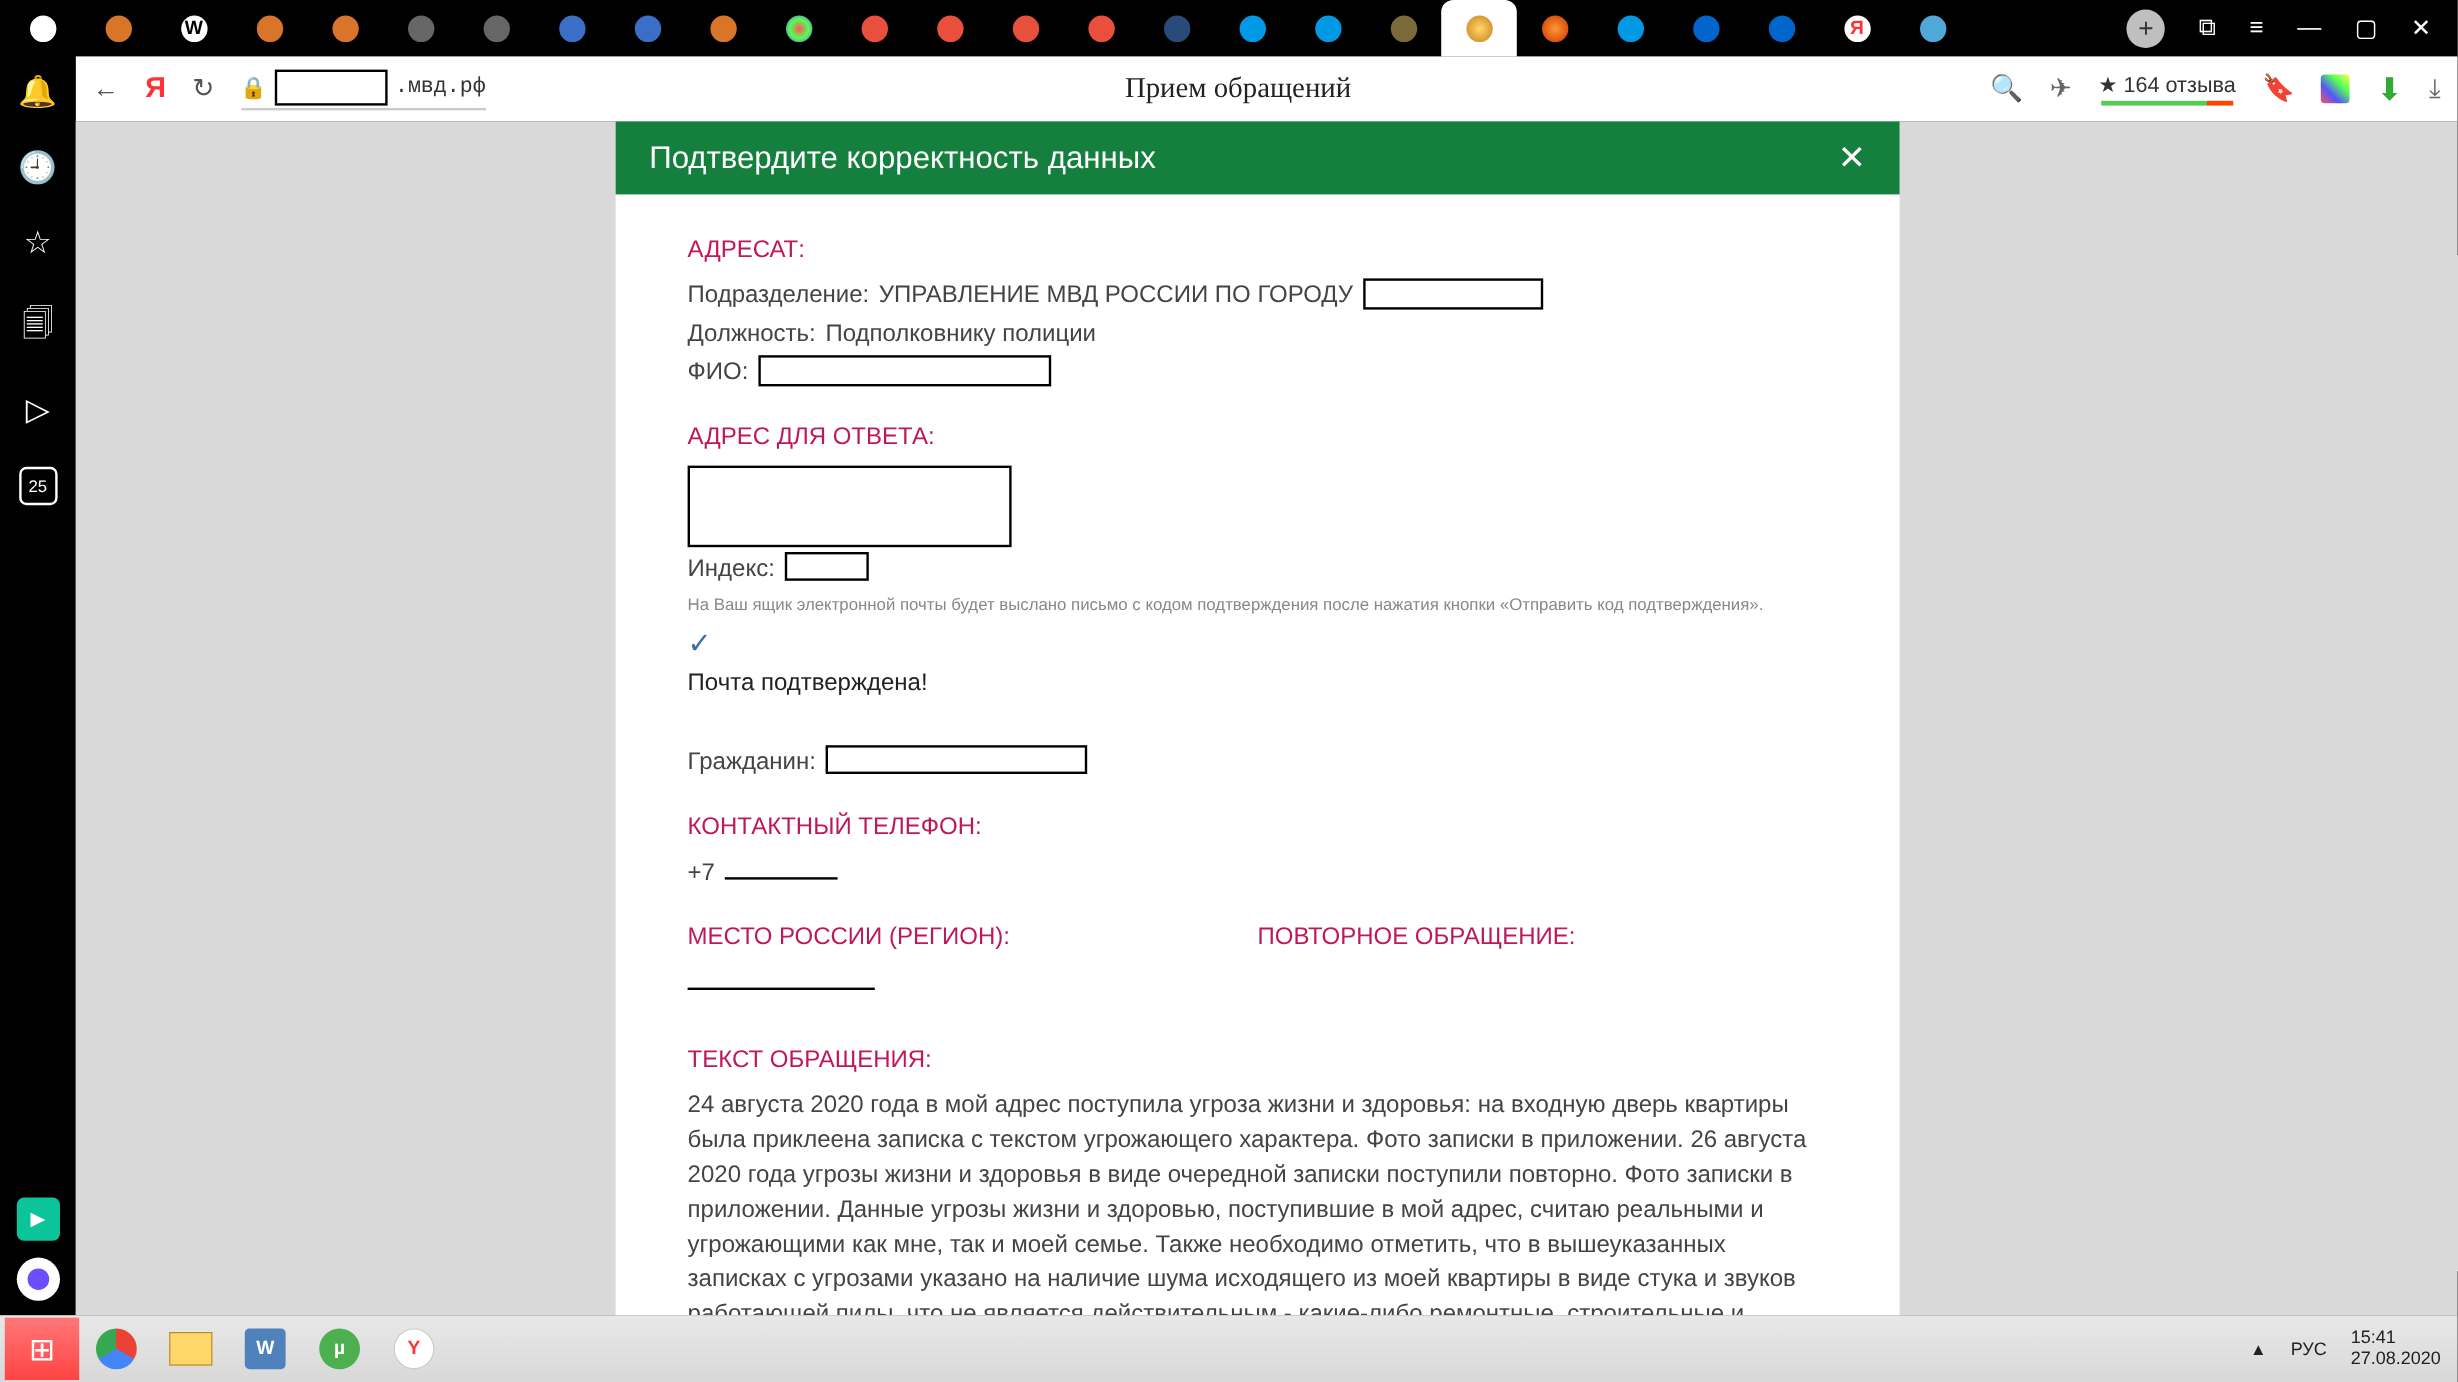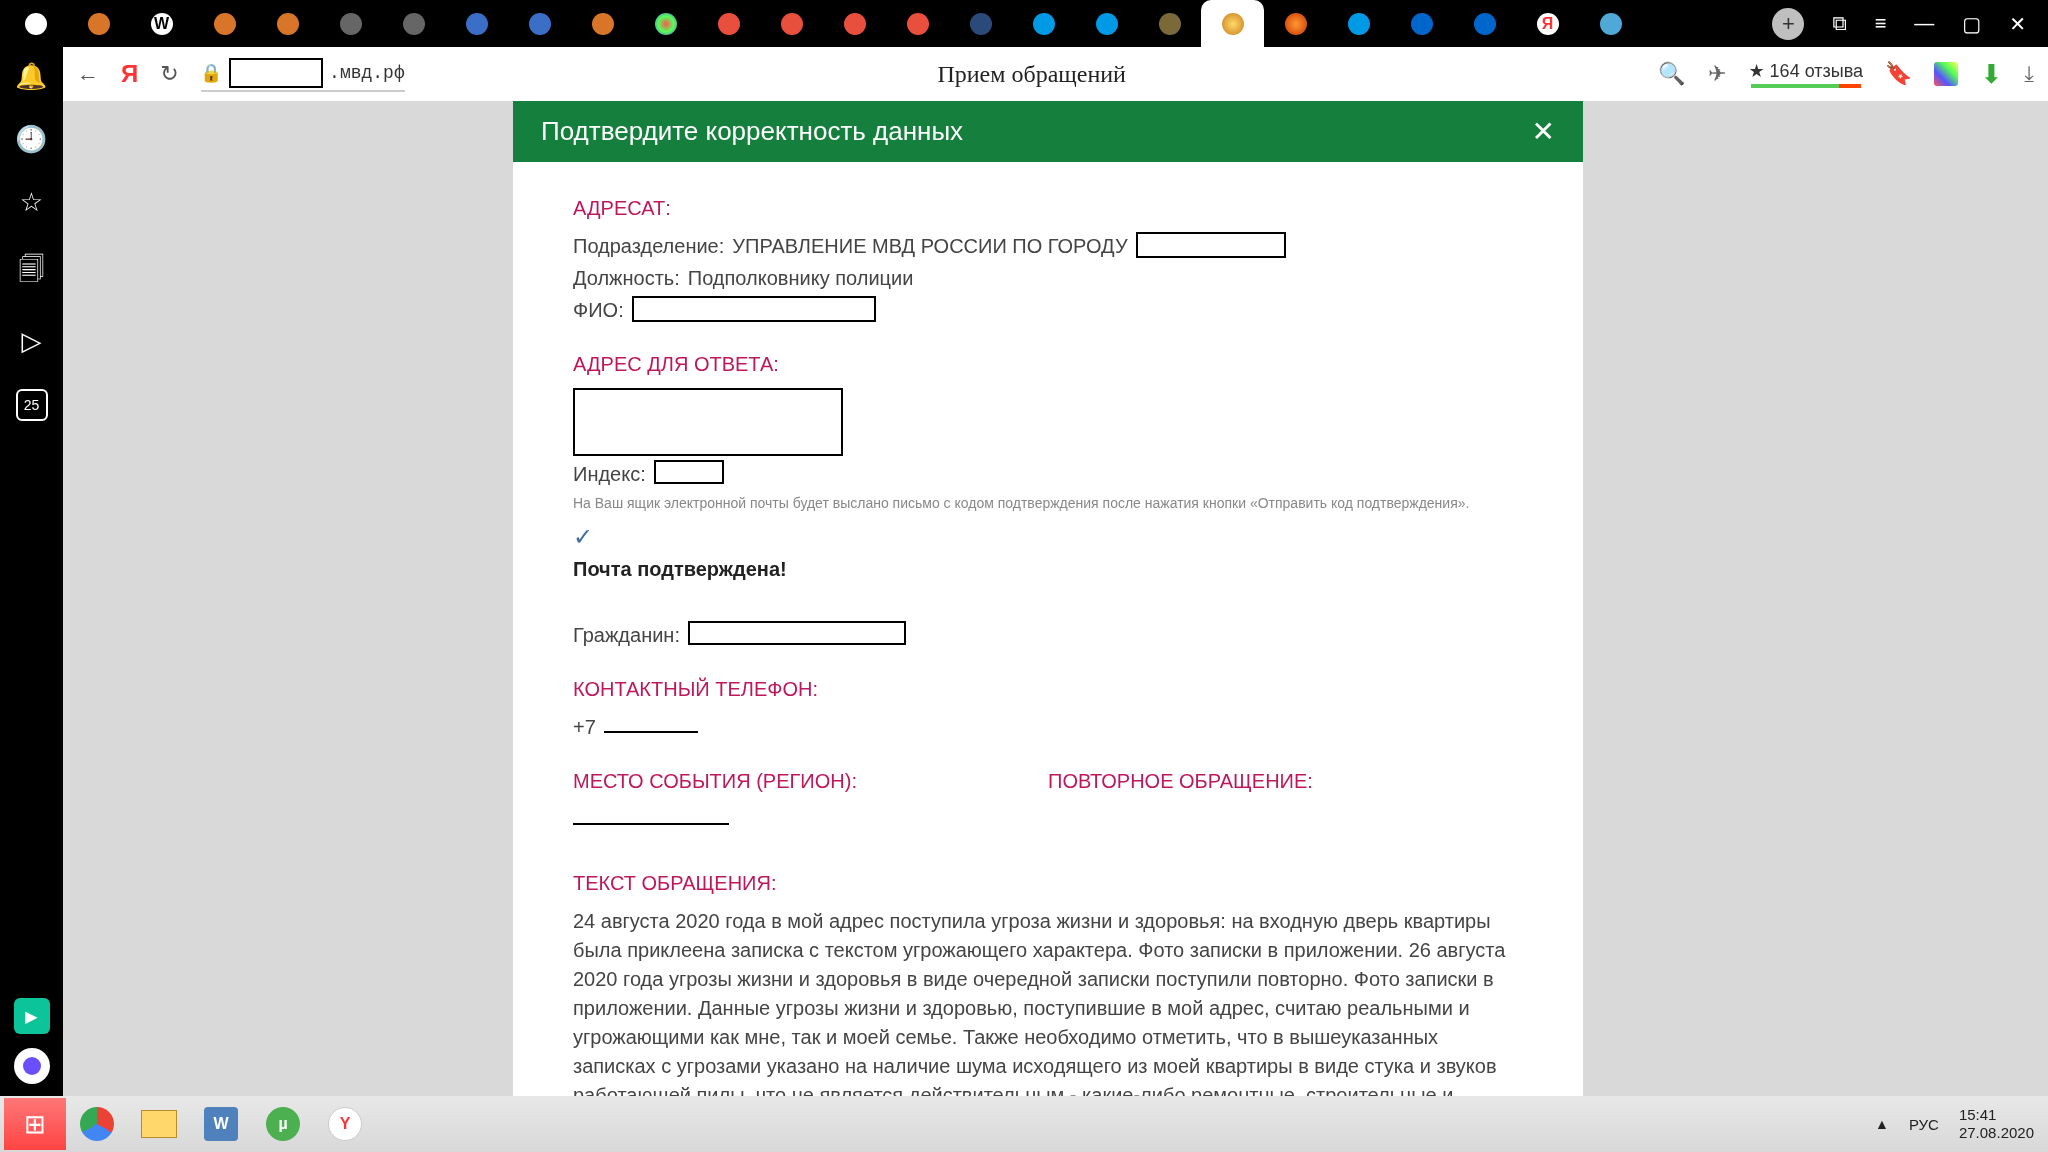--- a/index.html
+++ b/index.html
@@ -201,21 +201,21 @@
 }
 .redact.w-city { width: 150px; height: 26px; }
 .redact.w-fio { width: 244px; height: 26px; }
 .redact.w-addr { width: 270px; height: 68px; }
 .redact.w-index { width: 70px; height: 24px; }
 .redact.w-citizen { width: 218px; height: 24px; }
 .redact.w-phone { width: 94px; height: 20px; border-width:0 0 2px 0; }
 .redact.w-region { width: 156px; height: 20px; border-width:0 0 2px 0; }
 .hint { font-size: 14px; color: #888; margin-top: 6px; }
 .check { color: #3f6da8; font-size: 24px; margin-top: 6px; }
-.confirmed { color: #222; font-size: 20px; margin-top: 2px; font-weight: bold; }
+.confirmed { color: #222; font-size: 20px; margin-top: 2px; }
 .two-col { display: flex; gap: 0; margin-top: 26px; }
 .two-col .col { flex: 1; }
 .body-text { color: #444; font-size: 20px; line-height: 1.45; }
 
 
 .taskbar {
   position: absolute;
   left: 0;
   right: 0;
   bottom: 0;
@@ -423,21 +423,21 @@
       </div>
 
       <div class="section-title">КОНТАКТНЫЙ ТЕЛЕФОН:</div>
       <div class="field-row">
         <span>+7</span>
         <span class="redact w-phone"></span>
       </div>
 
       <div class="two-col">
         <div class="col">
-          <div class="section-title" style="margin-top:0">МЕСТО СОБЫТИЯ (РЕГИОН):</div>
+          <div class="section-title" style="margin-top:0">МЕСТО РОССИИ (РЕГИОН):</div>
           <div class="field-row">
             <span class="redact w-region"></span>
           </div>
         </div>
         <div class="col">
           <div class="section-title" style="margin-top:0">ПОВТОРНОЕ ОБРАЩЕНИЕ:</div>
         </div>
       </div>
 
       <div class="section-title" style="margin-top:40px">ТЕКСТ ОБРАЩЕНИЯ:</div>

